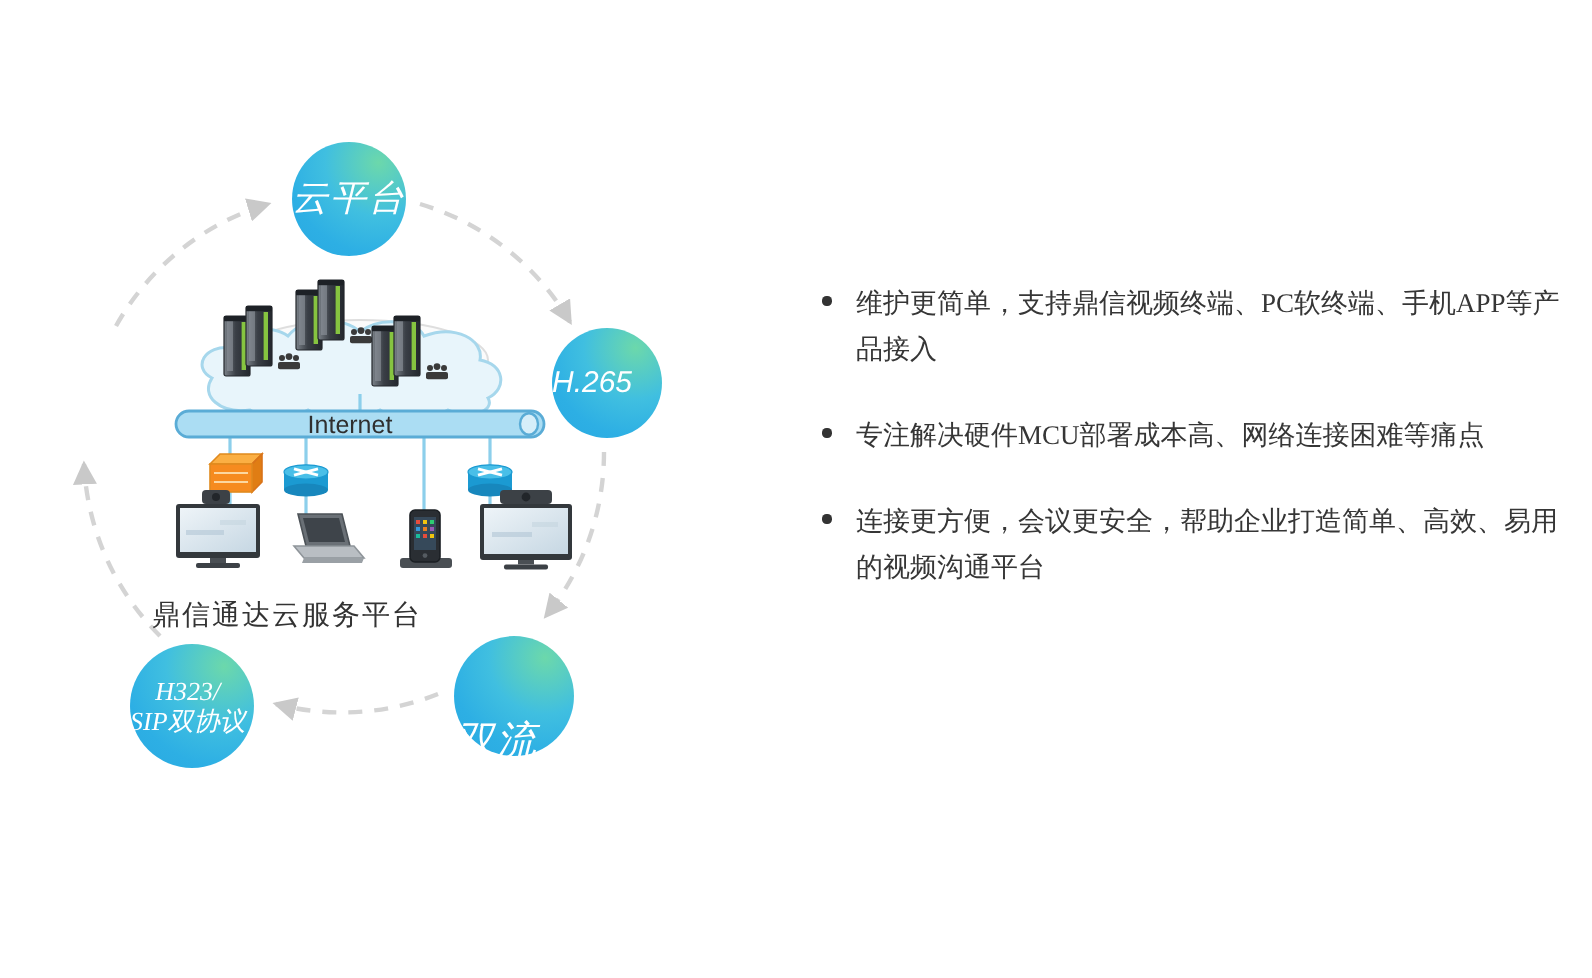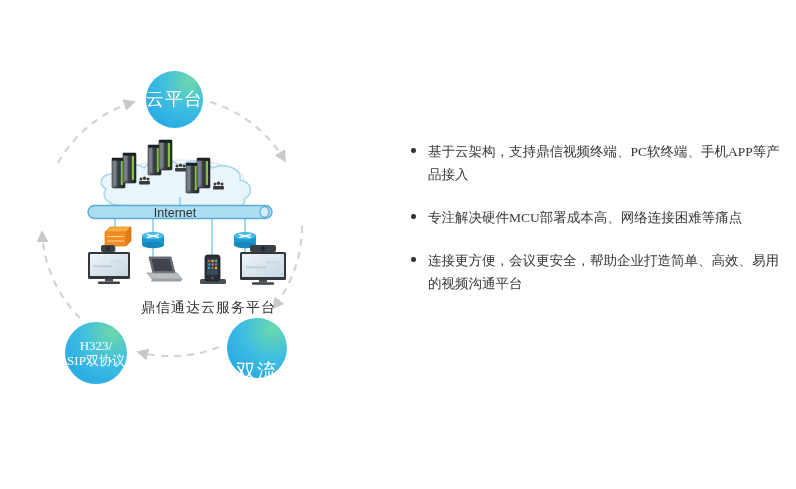--- a/index.html
+++ b/index.html
@@ -5,36 +5,36 @@
   * { margin:0; padding:0; box-sizing:border-box; }
   html,body { width:796px; height:489px; background:#ffffff; overflow:hidden;
               font-family:"Liberation Serif","DejaVu Serif",serif; }
   .stage { position:relative; width:796px; height:489px; background:#fff; }
 
   
   .diagram { position:absolute; left:0; top:0; width:400px; height:489px; }
   .diagram svg { position:absolute; left:0; top:0; }
 
   .node { position:absolute; border-radius:50%; display:flex; align-items:center;
-          justify-content:center; text-align:center; color:#ffffff;
-          background:radial-gradient(circle at 76% 18%, #6cd8ab 0%, #40bfe0 42%, #2dafe4 72%, #29a9e1 100%); }
+          text-align:center; color:#ffffff;
+          background:radial-gradient(circle at 76% 18%, #6cd8ab 0%, #40bfe0 42%, #2dafe4 72%, #29a9e1 100%);font-style:italic; }
   .node-label { white-space:pre-line; line-height:1.18; letter-spacing:1px; }
 
   .node-cloud   { left:146px; top:71px;  width:57px; height:57px; }
   .node-cloud   .node-label { font-size:18px; }
   .node-multi   { left:15px;  top:160px; width:60px; height:60px; }
   .node-multi   .node-label { font-size:15px; }
   .node-h265    { left:276px; top:164px; width:55px; height:55px; }
   .node-h265    .node-label { font-size:15px; letter-spacing:0; font-family:"Liberation Sans",sans-serif; }
   .node-h323    { left:65px;  top:322px; width:62px; height:62px; }
   .node-h323    .node-label { font-size:13px; letter-spacing:0; }
   .node-dual    { left:227px; top:318px; width:60px; height:60px; }
   .node-dual    .node-label { font-size:20px;margin-top:48px; }
 
-  .caption { position:absolute; left:76px; top:299px; width:200px; text-align:right;
+  .caption { position:absolute; left:76px; top:299px; width:200px; text-align:left;
              font-size:14px; color:#333; letter-spacing:1px; }
 
   
   .features { position:absolute; left:410px; top:140px; width:380px; list-style:none; }
   .features li { position:relative; padding-left:18px; margin-bottom:20px;
                  font-size:13.5px; line-height:23px; color:#363636;
                  white-space:pre-line; }
   .features li::before { content:""; position:absolute; left:1px; top:8px;
                  width:4.5px; height:4.5px; border-radius:50%; background:#333; }
 </style>
@@ -224,31 +224,34 @@
         <rect x="6" y="16" width="20" height="2.5" fill="#b8cbd8" opacity="0.7"></rect>
         <rect x="26" y="11" width="13" height="2.5" fill="#c5d6e0" opacity="0.6"></rect>
         <rect x="19" y="30" width="8" height="2.2" fill="#4a4f54"></rect>
         <rect x="12" y="32.2" width="22" height="2.5" rx="1" fill="#3c4146"></rect>
       </g>
     </svg>
 
     <div class="node node-cloud">
       <span class="node-label">云平台</span>
     </div>
+    <div class="node node-h265">
+      <span class="node-label">H.265</span>
+    </div>
     <div class="node node-h323">
       <span class="node-label">H323/
 SIP双协议</span>
     </div>
     <div class="node node-dual">
       <span class="node-label">双流</span>
     </div>
 
     <div class="caption">鼎信通达云服务平台</div>
   </div>
 
   <ul class="features">
-    <li>基于云架构，支持鼎信视频终端、PC软终端、手机APP等产品接入</li>
+    <li>维护更简单，支持鼎信视频终端、PC软终端、手机APP等产品接入</li>
     <li>专注解决硬件MCU部署成本高、网络连接困难等痛点</li>
     <li>连接更方便，会议更安全，帮助企业打造简单、高效、易用
 的视频沟通平台</li>
   </ul>
 
 </div>
 
 </body></html>

